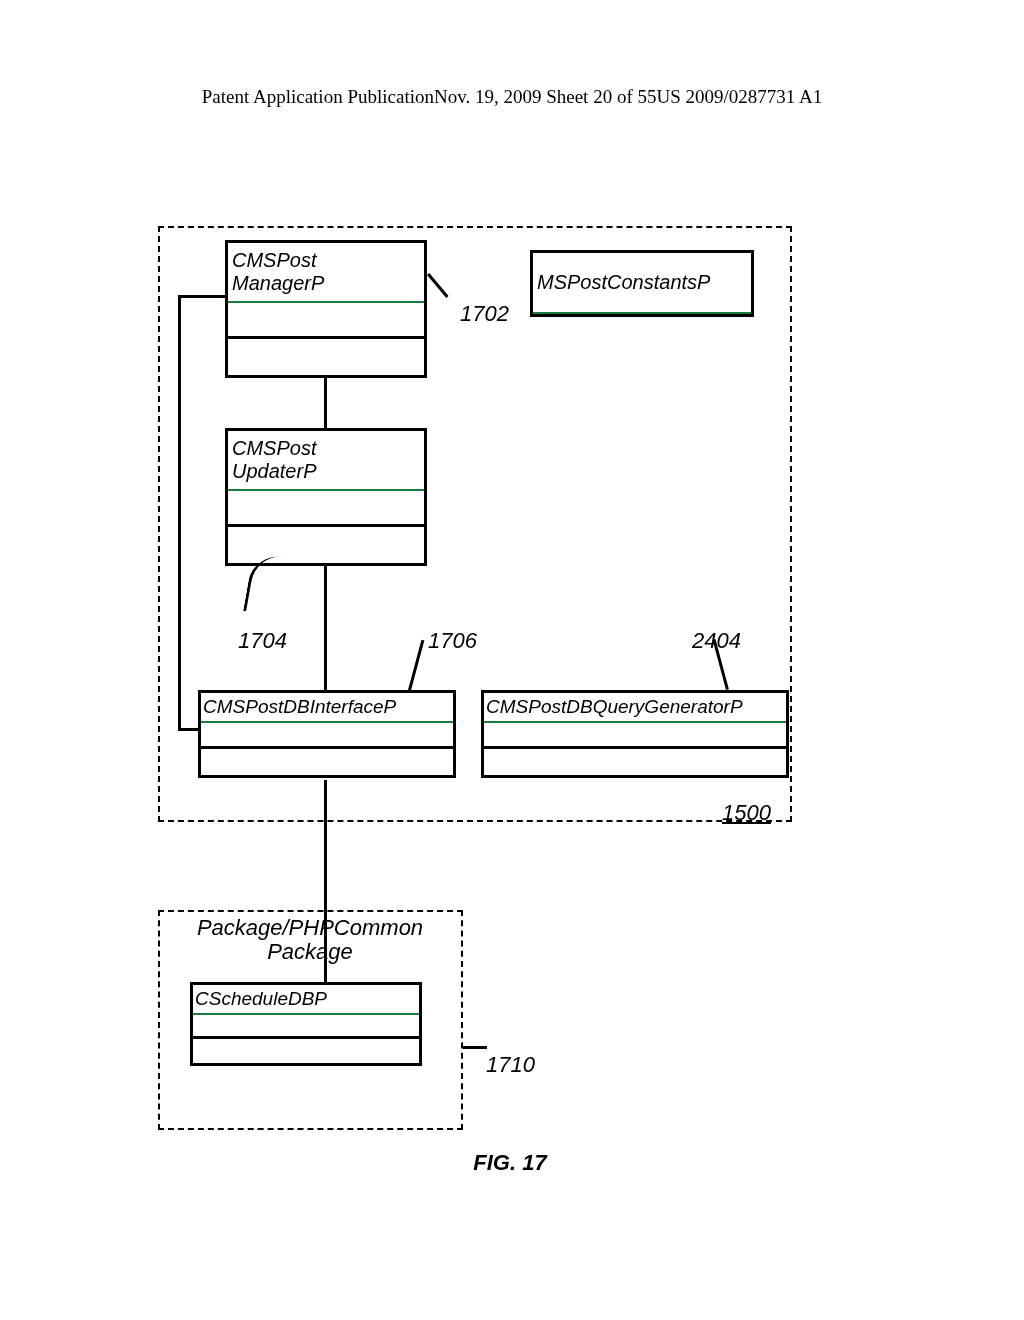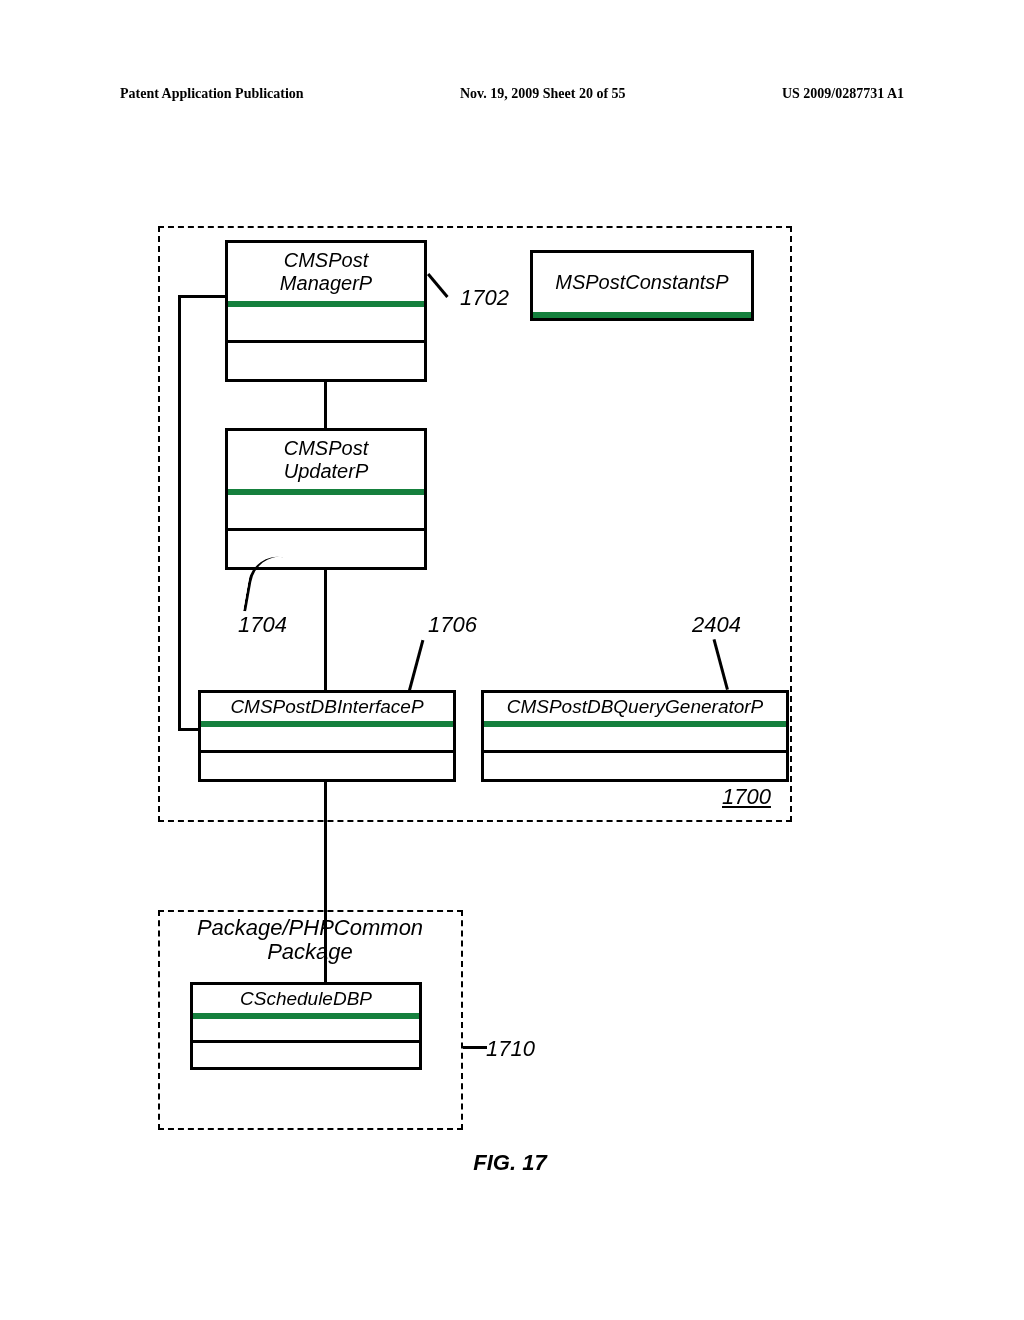--- a/index.html
+++ b/index.html
@@ -9,23 +9,23 @@
     background: #fff;
     font-family: "Times New Roman", serif;
     position: relative;
   }
   .page-header {
     position: absolute;
     top: 86px;
     left: 120px;
     right: 120px;
     display: flex;
-    justify-content: space-between;
-    font-size: 14px;
-    font-weight: bold;
+    justify-content: center;
+    font-size: 19px;
+    font-weight: normal;
   }
   .diagram-area {
     position: absolute;
     top: 190px;
     left: 130px;
     width: 760px;
     height: 920px;
   }
   .dashed-box {
     position: absolute;
@@ -42,26 +42,25 @@
     left: 28px;
     width: 305px;
     height: 220px;
   }
   .uml-class {
     position: absolute;
     border: 3px solid #000;
     background: #fff;
   }
   .uml-title {
-    text-align: center;
     font-style: italic;
     font-family: Arial, sans-serif;
     font-size: 20px;
     padding: 6px 4px;
-    border-bottom: 6px solid #15803d;
+    border-bottom: 2px solid #15803d;
     line-height: 1.15;
   }
   .uml-section {
     height: 20px;
     border-bottom: 3px solid #000;
   }
   .uml-section:last-child { border-bottom: none; }
   .c-manager { top: 50px; left: 95px; width: 202px; }
   .c-constants { top: 60px; left: 400px; width: 224px; }
   .c-updater { top: 238px; left: 95px; width: 202px; }
@@ -93,20 +92,21 @@
   .line-v2 { left: 48px; top: 105px; width: 3px; height: 436px; } 
   .line-h2 { left: 48px; top: 538px; width: 20px; height: 3px; } 
   .line-v3 { left: 194px; top: 348px; width: 3px; height: 152px; } 
   .line-v4 { left: 194px; top: 590px; width: 3px; height: 202px; } 
 
   .ref-label {
     position: absolute;
     font-style: italic;
     font-family: Arial, sans-serif;
     font-size: 22px;
+    margin-top: 16px;
   }
   .r1702 { top: 95px; left: 330px; }
   .r1704 { top: 422px; left: 108px; text-align: center; }
   .r1706 { top: 422px; left: 298px; }
   .r1708 { top: 422px; left: 562px; }
   .r1700 { top: 594px; left: 592px; text-decoration: underline; }
   .r1710 { top: 846px; left: 356px; }
 
   .leader {
     position: absolute;
@@ -209,19 +209,19 @@
 
   <div class="curve1704"></div>
   <div class="ref-label r1704">1704</div>
 
   <div class="leader ld1706"></div>
   <div class="ref-label r1706">1706</div>
 
   <div class="leader ld1708"></div>
   <div class="ref-label r1708">2404</div>
 
-  <div class="ref-label r1700">1700</div>
+  <div class="ref-label r1700">1500</div>
 
   <div class="leader ld1710"></div>
   <div class="ref-label r1710">1710</div>
 
   <div class="fig-caption">FIG. 17</div>
 </div>
 
 </body></html>

